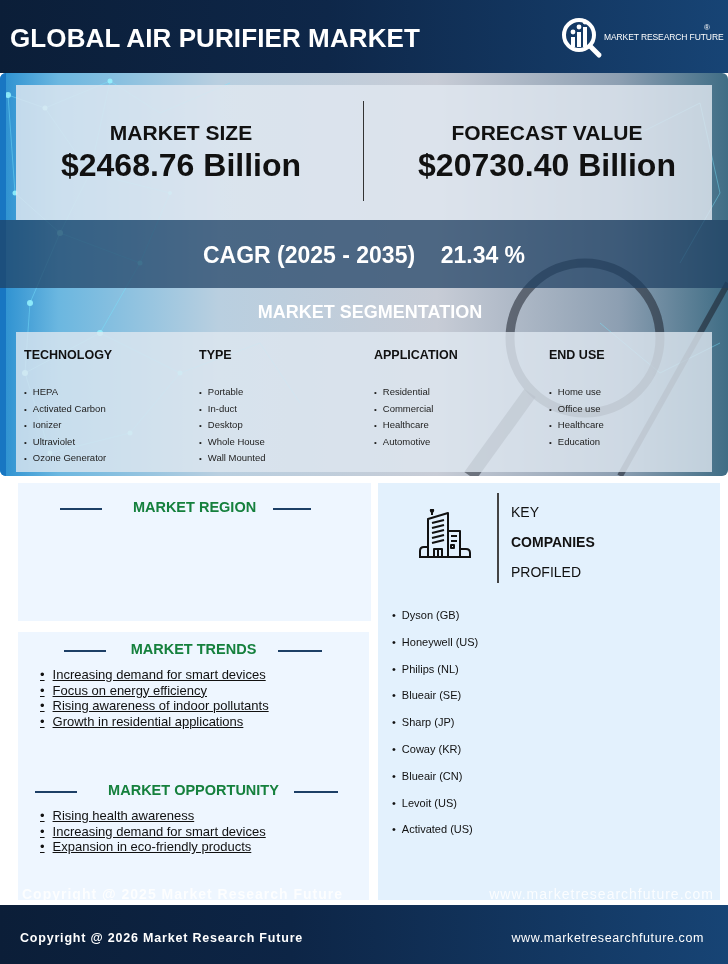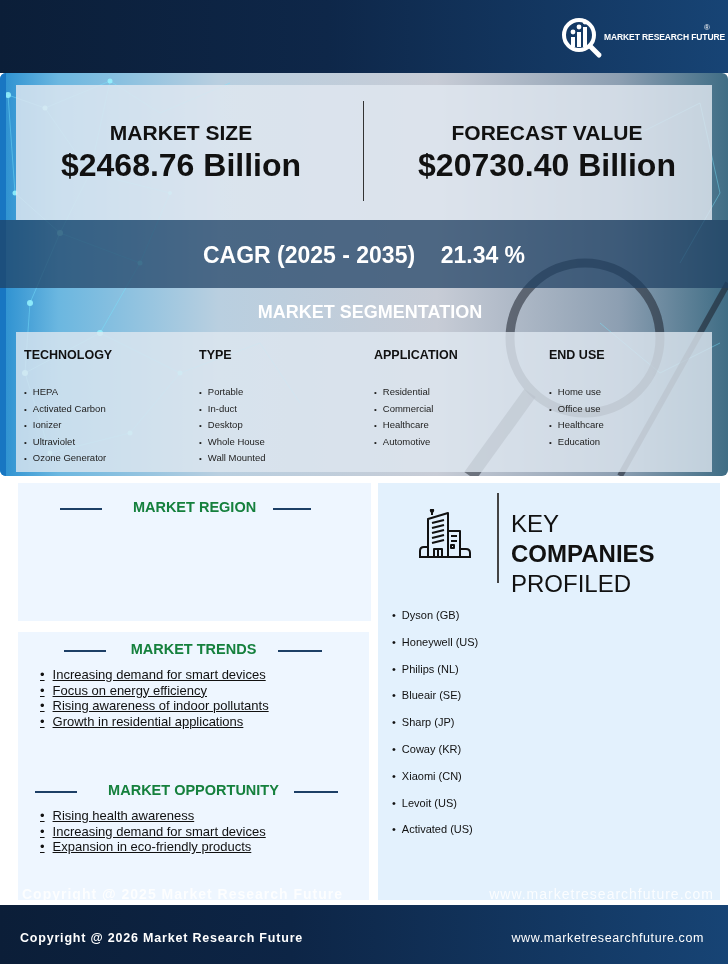--- a/index.html
+++ b/index.html
@@ -4,21 +4,21 @@
 <style>
   * { box-sizing: border-box; margin: 0; padding: 0; }
   html, body { width: 728px; height: 964px; overflow: hidden; }
   body { font-family: "Liberation Sans", sans-serif; background: #ffffff; position: relative; color: #111; }
 
   
   .header { position: absolute; left: 0; top: 0; width: 728px; height: 73px;
     background: linear-gradient(90deg, #0b1e38 0%, #0e2749 45%, #174475 100%); }
   .header .title { position: absolute; left: 10px; top: 23px; color: #fff; font-weight: bold; font-size: 26px; letter-spacing: 0.1px; }
   .logo { position: absolute; left: 560px; top: 15px; width: 160px; height: 44px; }
-  .logo .logo-text { position: absolute; left: 44px; top: 17px; color: #fff; font-size: 8.5px; font-weight: bold; letter-spacing: -0.1px; white-space: nowrap; text-align: right; }
+  .logo .logo-text { position: absolute; left: 44px; top: 17px; color: #fff; font-size: 8.5px; font-weight: normal; letter-spacing: -0.1px; white-space: nowrap; text-align: right; }
   .logo .reg { position: absolute; left: 144px; top: 8px; color: #fff; font-size: 8px; }
   .logo svg { position: absolute; left: 0; top: 0; }
 
   
   .hero { position: absolute; left: 0; top: 73px; width: 728px; height: 403px; overflow: hidden;
     background: linear-gradient(90deg, #2a8fd0 0%, #6bb7e0 8%, #b9cfe0 30%, #c7ccd6 60%, #8d9fb2 85%, #3f6d85 100%); border-radius: 6px; }
   .hero .net { position: absolute; left: 0; top: 0; }
   .hero .left-edge { position: absolute; left: 0; top: 0; width: 6px; height: 403px; background: #1876c2; }
 
   .stat-box { position: absolute; left: 16px; top: 12px; width: 696px; height: 135px;
@@ -53,37 +53,38 @@
   .sec-head .txt { position: absolute; top: 0; width: 100%; text-align: center; font-size: 14.5px; font-weight: bold; color: #15803d; }
 
   .bullets { position: absolute; left: 22px; list-style: none; }
   .bullets li { font-size: 13px; color: #111; line-height: 15.6px; white-space: nowrap; text-decoration: underline; }
   .bullets li::before { content: "\2022"; margin-right: 8px; }
 
   .ghost { position: absolute; color: rgba(255,255,255,0.85); font-size: 14px; font-weight: bold; letter-spacing: 1px; white-space: nowrap; }
 
   .kc-icon { position: absolute; left: 40px; top: 26px; }
   .kc-divider { position: absolute; left: 119px; top: 10px; width: 2px; height: 90px; background: #444; }
-  .kc-title { position: absolute; left: 133px; top: 14px; font-size: 24px; line-height: 30px; color: #111; margin-top: 12px; }
+  .kc-title { position: absolute; left: 133px; top: 14px; font-size: 14px; line-height: 30px; color: #111; }
   .kc-title .bold { font-weight: bold; }
 
   .companies { position: absolute; left: 14px; top: 119px; list-style: none; }
   .companies li { font-size: 11px; color: #111; line-height: 26.8px; }
   .companies li::before { content: "\2022"; margin-right: 6px; }
 
   
   .footer { position: absolute; left: 0; top: 905px; width: 728px; height: 59px;
     background: linear-gradient(90deg, #0b1e38 0%, #0d2546 40%, #174475 100%); }
   .footer .copy { position: absolute; left: 20px; top: 26px; color: #fff; font-size: 12.5px; font-weight: bold; letter-spacing: 0.8px; }
   .footer .url { position: absolute; right: 24px; top: 26px; color: #fff; font-size: 12.5px; letter-spacing: 0.6px; }
 </style>
 </head>
 <body>
 
 <div class="header">
+  <div class="title">GLOBAL AIR PURIFIER MARKET</div>
   <div class="logo">
     <svg width="44" height="44" viewBox="0 0 44 44">
       <circle cx="19" cy="20" r="15" fill="none" stroke="#fff" stroke-width="4"></circle>
       <line x1="30" y1="31" x2="39" y2="40" stroke="#fff" stroke-width="5" stroke-linecap="round"></line>
       <rect x="11" y="22" width="4" height="10" fill="#fff"></rect>
       <rect x="17" y="17" width="4" height="15" fill="#fff"></rect>
       <rect x="23" y="12" width="4" height="20" fill="#fff"></rect>
       <circle cx="13" cy="17" r="2.4" fill="#fff"></circle>
       <circle cx="19" cy="12" r="2.4" fill="#fff"></circle>
       <circle cx="25" cy="7" r="2.4" fill="#fff"></circle>
@@ -248,21 +249,21 @@
     <div class="bold">COMPANIES</div>
     <div>PROFILED</div>
   </div>
   <ul class="companies">
     <li>Dyson (GB)</li>
     <li>Honeywell (US)</li>
     <li>Philips (NL)</li>
     <li>Blueair (SE)</li>
     <li>Sharp (JP)</li>
     <li>Coway (KR)</li>
-    <li>Xiaomi (CN)</li>
+    <li>Blueair (CN)</li>
     <li>Levoit (US)</li>
     <li>Activated (US)</li>
   </ul>
   <div class="ghost" style="right:6px;top:403px;font-weight:normal;">www.marketresearchfuture.com</div>
 </div>
 
 <div class="footer">
   <div class="copy">Copyright @ 2026 Market Research Future</div>
   <div class="url">www.marketresearchfuture.com</div>
 </div>

